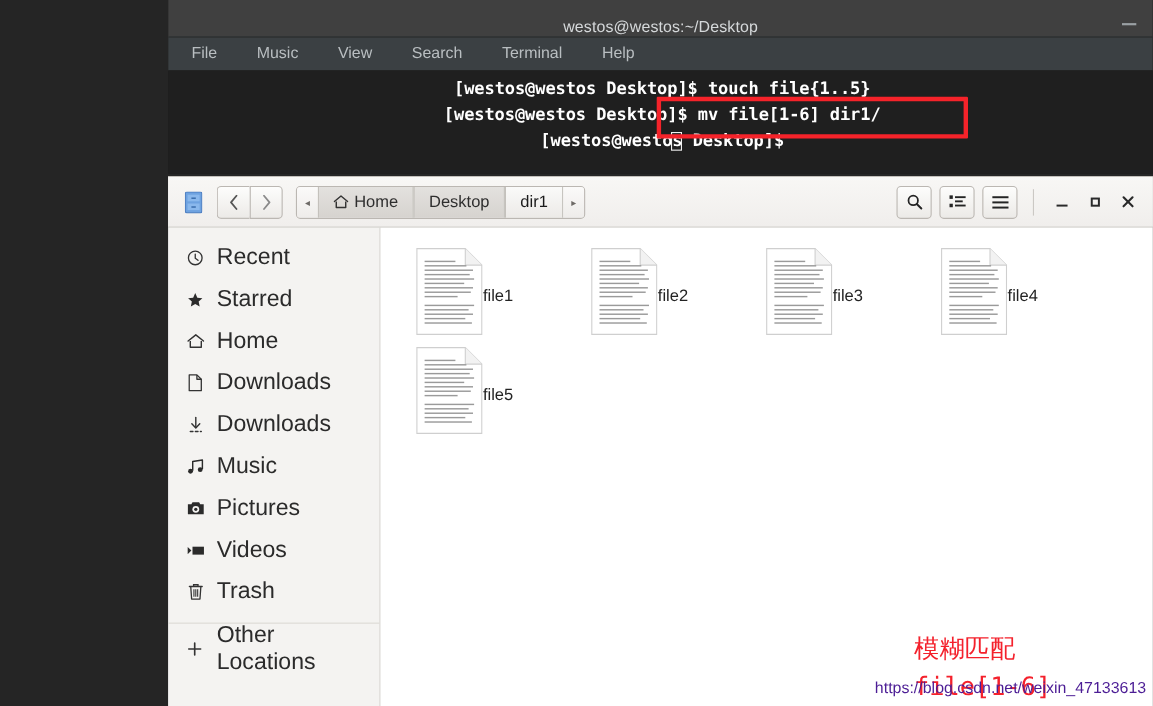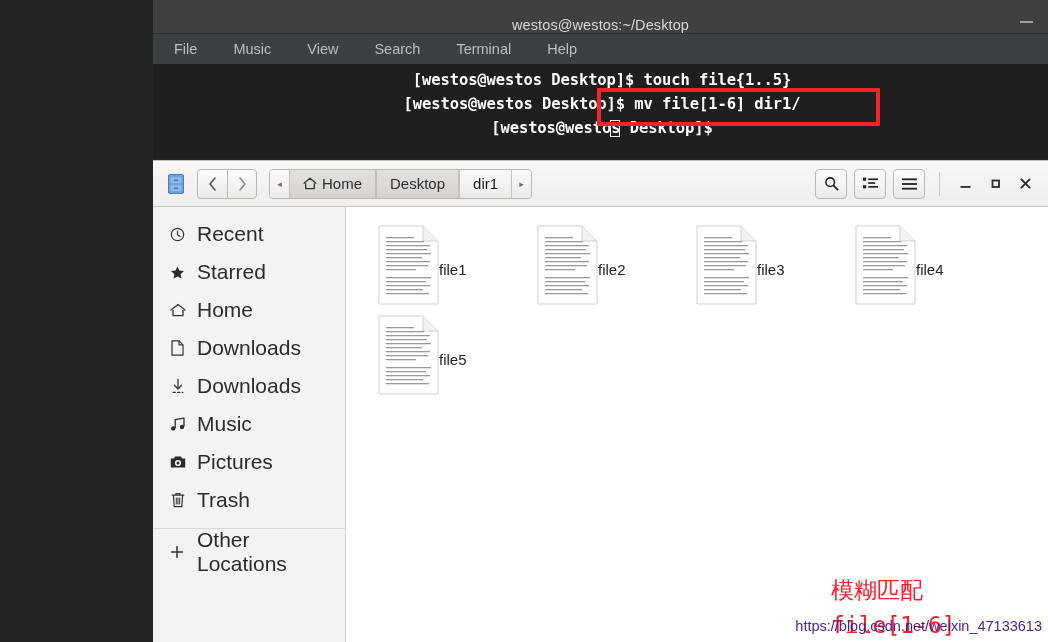--- a/index.html
+++ b/index.html
@@ -349,20 +349,29 @@
           <span class="side-icon">
             <svg width="16" height="14" viewBox="0 0 16 14" style="display:block">
               <path d="M0.8 3.4 H4 L5 1.6 H11 L12 3.4 H15.2 V12.6 H0.8 Z" fill="#2b2b2b"></path>
               <circle cx="8" cy="8" r="3.1" fill="#f4f3f1"></circle>
               <circle cx="8" cy="8" r="1.5" fill="#2b2b2b"></circle>
             </svg>
           </span>
           <span>Pictures</span>
         </div>
 
+        <div class="side-item">
+          <span class="side-icon">
+            <svg width="16" height="13" viewBox="0 0 16 13" style="display:block">
+              <path d="M0.6 3.2 L4 6.5 L0.6 9.8 Z" fill="#2b2b2b"></path>
+              <rect x="5" y="3" width="10.4" height="7.2" fill="#2b2b2b"></rect>
+            </svg>
+          </span>
+          <span>Videos</span>
+        </div>
 
         <div class="side-item">
           <span class="side-icon">
             <svg width="14" height="16" viewBox="0 0 14 16" style="display:block">
               <path d="M1.2 3.2 H12.8" stroke="#333" stroke-width="1.3" stroke-linecap="round"></path>
               <path d="M5 3.2 V1.6 H9 V3.2" fill="none" stroke="#333" stroke-width="1.2"></path>
               <path d="M2.4 3.2 L3.2 14.6 H10.8 L11.6 3.2" fill="none" stroke="#333" stroke-width="1.2" stroke-linejoin="round"></path>
               <path d="M5.3 5.6 V12.4 M7 5.6 V12.4 M8.7 5.6 V12.4" stroke="#333" stroke-width="1"></path>
             </svg>
           </span>

